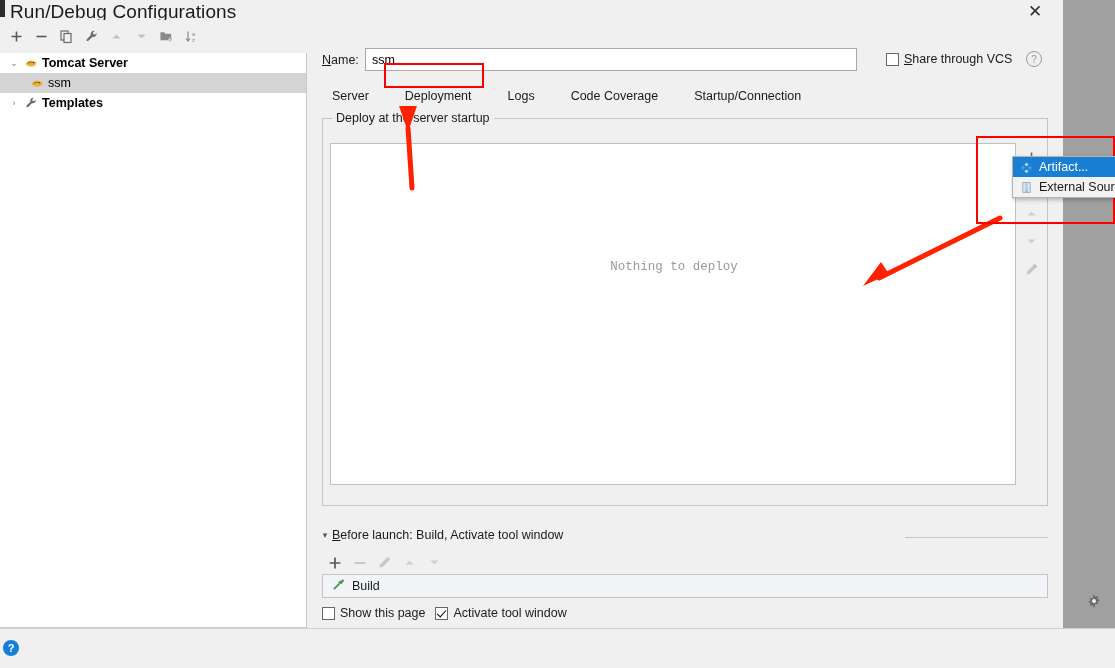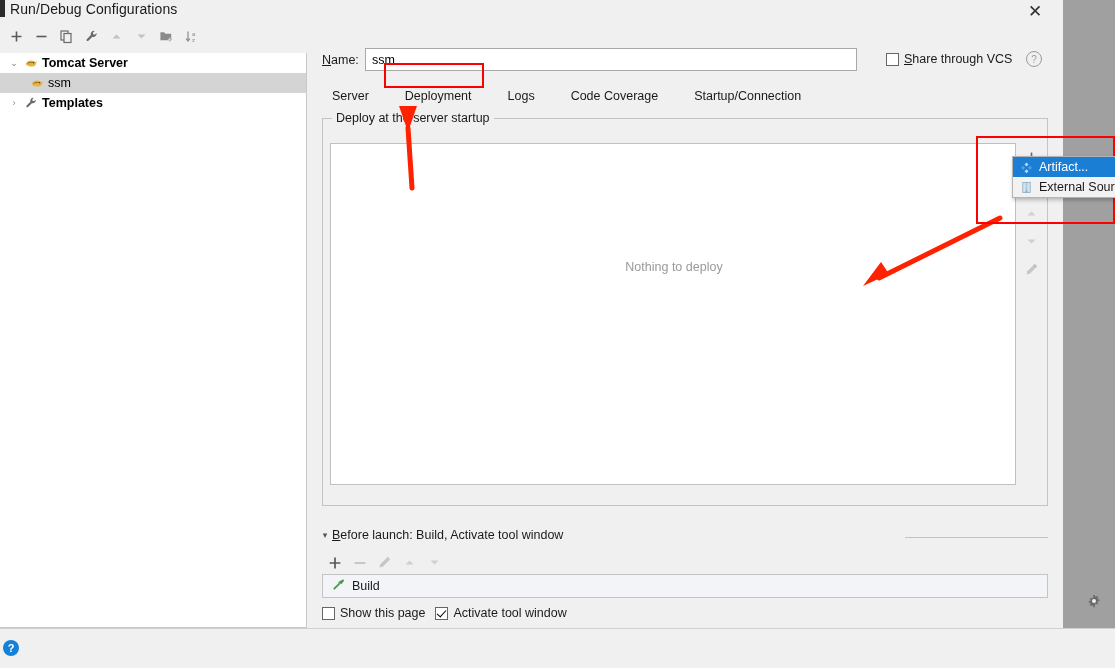--- a/index.html
+++ b/index.html
@@ -49,21 +49,21 @@
     background: #f0f0f0;
   }
   .titlebar-accent {
     position: absolute;
     left: 0; top: 0; width: 5px; height: 17px;
     background: #2b2b2b;
   }
   .title-text {
     position: absolute;
     left: 10px; top: 1px;
-    font-size: 14px;
+    font-size: 19px;
     color: #1a1a1a;
     letter-spacing: 0.1px;
   }
   .close-btn {
     position: absolute;
     left: 1020px; top: -2px;
     width: 30px; height: 26px;
     display: flex; align-items: center; justify-content: center;
     font-size: 17px; color: #333;
     cursor: pointer;
@@ -235,20 +235,21 @@
     border: 1px solid #c0c0c0;
     box-sizing: border-box;
   }
   .nothing {
     position: absolute;
     left: 0; top: 116px;
     width: 686px;
     text-align: center;
     color: #9a9a9a;
     font-size: 12.5px;
+    font-family: Liberation Mono, monospace;
   }
 
   
   .side-toolbar {
     position: absolute;
     left: 708px; top: 123px;
     width: 31px; height: 342px;
     background: #f0f0f0;
   }
   .side-btn {

